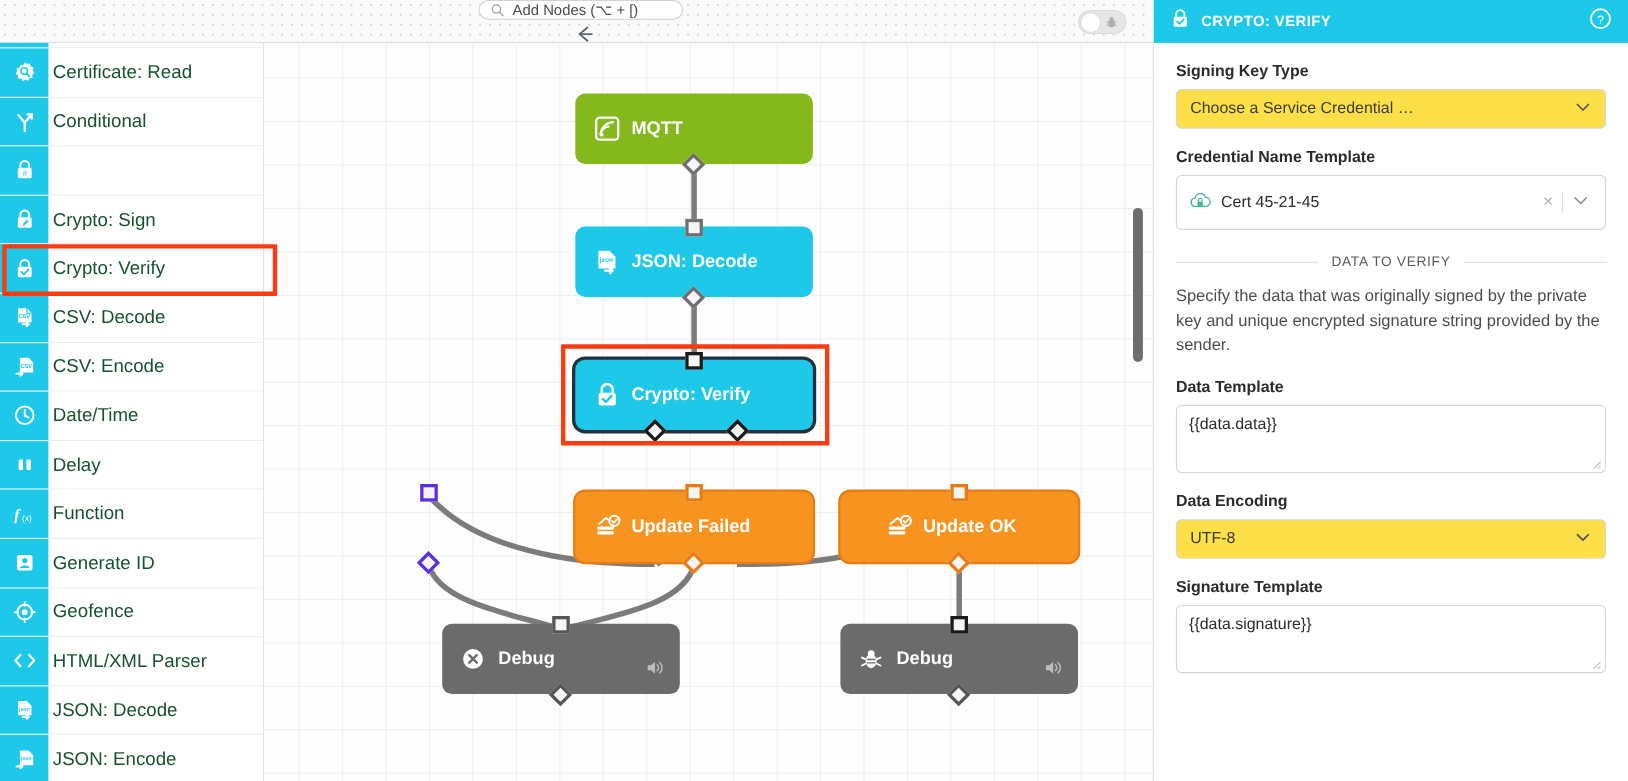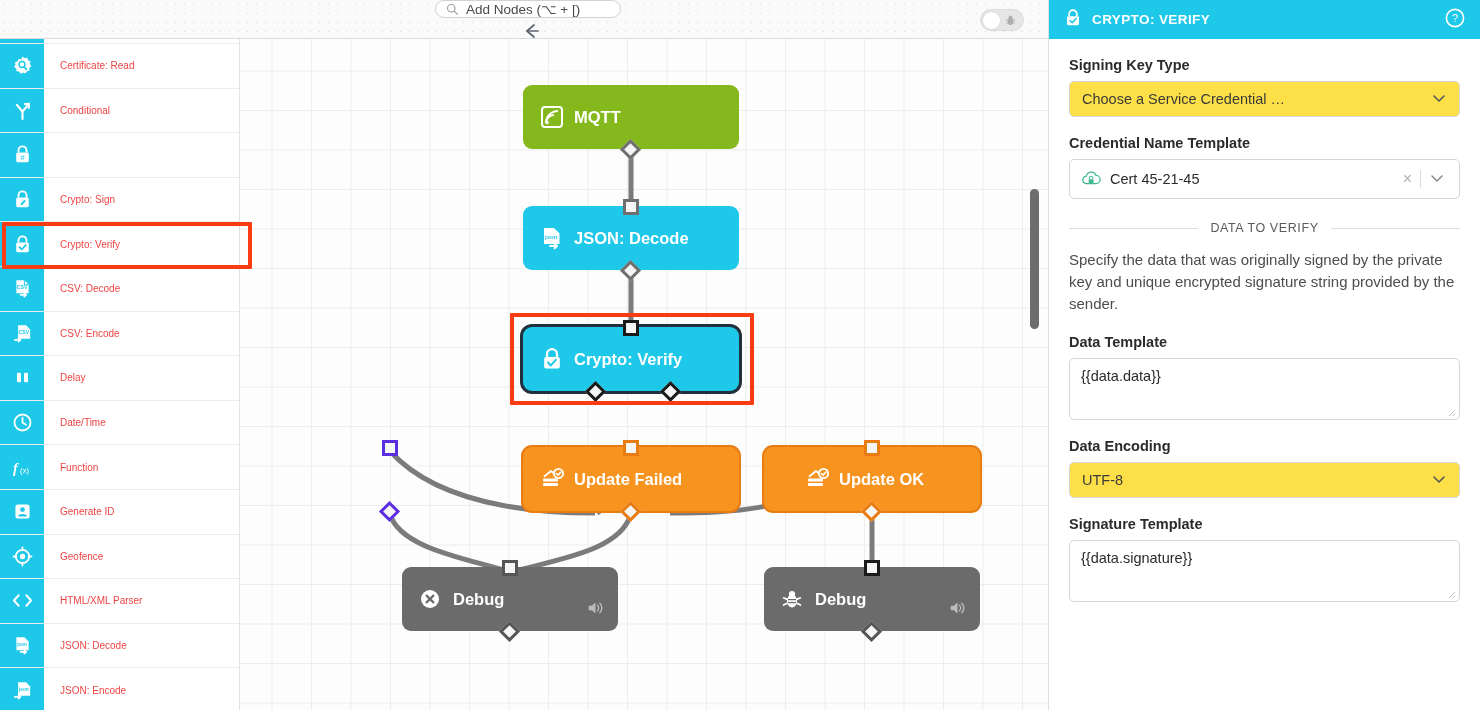--- a/index.html
+++ b/index.html
@@ -54,22 +54,22 @@
   }
   .sb-row {
     display: flex; align-items: stretch; height: 44.6px;
     border-bottom: 1px solid #ececec; background: #fff;
   }
   .sb-icon {
     width: 44px; flex: none; background: #1ec8e8;
     display: flex; align-items: center; justify-content: center;
   }
   .sb-label {
-    display: flex; align-items: center; padding-left: 16px;
-    font-size: 10px; color: #ef4444;
+    display: flex; align-items: center; padding-left: 4px;
+    font-size: 17px; color: #14532d;
   }
   .sb-partial { height: 5px; }
   .sb-row.highlighted { position: relative; }
   .hl-box {
     position: absolute; border: 4px solid #fa3c12; pointer-events: none;
     z-index: 40; border-radius: 1px;
   }
 
   
   .canvas {
@@ -125,21 +125,21 @@
   .field-label {
     font-size: 14.5px; font-weight: 700; color: #2b2b2b; margin-bottom: 8px;
   }
   .select {
     height: 36px; border: 1px solid #d6d6d6; border-radius: 5px;
     display: flex; align-items: center; padding: 0 12px; background: #fde047;
     font-size: 14.5px; color: #3a3a3a;
   }
   .select .chev { margin-left: auto; }
   .combo {
-    height: 40px; border: 1px solid #d6d6d6; border-radius: 5px;
+    height: 50px; border: 1px solid #d6d6d6; border-radius: 5px;
     display: flex; align-items: center; padding: 0 8px 0 10px; background: #fff;
     font-size: 14.5px; color: #2b2b2b;
   }
   .combo .cval { margin-left: 8px; }
   .combo .clear { margin-left: auto; color: #b0b0b0; font-size: 16px; padding: 0 8px; }
   .combo .vsep { width: 1px; height: 18px; background: #dcdcdc; }
   .combo .chev { padding: 0 6px 0 8px; }
   .divider-row {
     display: flex; align-items: center; margin: 22px 0 14px 0;
   }
@@ -318,35 +318,35 @@
           <text x="12.4" y="11.8" font-family="Liberation Sans, sans-serif" font-size="5.4" font-weight="bold" fill="#1ec8e8" text-anchor="middle">CSV</text>
           <path d="M3 17.6 H8.5 M6.8 15.8 L8.9 17.6 L6.8 19.4" fill="none" stroke="#fff" stroke-width="1.8" stroke-linecap="round" stroke-linejoin="round"></path>
         </svg>
       </div>
       <div class="sb-label">CSV: Encode</div>
     </div>
 
     <div class="sb-row">
       <div class="sb-icon">
         <svg width="21" height="21" viewBox="0 0 22 22">
+          <circle cx="11" cy="11" r="8.4" fill="none" stroke="#fff" stroke-width="1.9"></circle>
+          <path d="M11 6 V11.3 L14.6 13.2" fill="none" stroke="#fff" stroke-width="1.9" stroke-linecap="round" stroke-linejoin="round"></path>
+        </svg>
+      </div>
+      <div class="sb-label">Date/Time</div>
+    </div>
+
+    <div class="sb-row">
+      <div class="sb-icon">
+        <svg width="21" height="21" viewBox="0 0 22 22">
           <rect x="5.2" y="6" width="4.2" height="10" rx="1.2" fill="#fff"></rect>
           <rect x="12.6" y="6" width="4.2" height="10" rx="1.2" fill="#fff"></rect>
         </svg>
       </div>
       <div class="sb-label">Delay</div>
-    </div>
-
-    <div class="sb-row">
-      <div class="sb-icon">
-        <svg width="21" height="21" viewBox="0 0 22 22">
-          <circle cx="11" cy="11" r="8.4" fill="none" stroke="#fff" stroke-width="1.9"></circle>
-          <path d="M11 6 V11.3 L14.6 13.2" fill="none" stroke="#fff" stroke-width="1.9" stroke-linecap="round" stroke-linejoin="round"></path>
-        </svg>
-      </div>
-      <div class="sb-label">Date/Time</div>
     </div>
 
     <div class="sb-row">
       <div class="sb-icon">
         <svg width="23" height="21" viewBox="0 0 24 22">
           <text x="2" y="16.5" font-family="Liberation Serif, serif" font-style="italic" font-size="15" font-weight="bold" fill="#fff">f</text>
           <text x="9.5" y="17" font-family="Liberation Sans, sans-serif" font-size="8" fill="#fff">(x)</text>
         </svg>
       </div>
       <div class="sb-label">Function</div>

